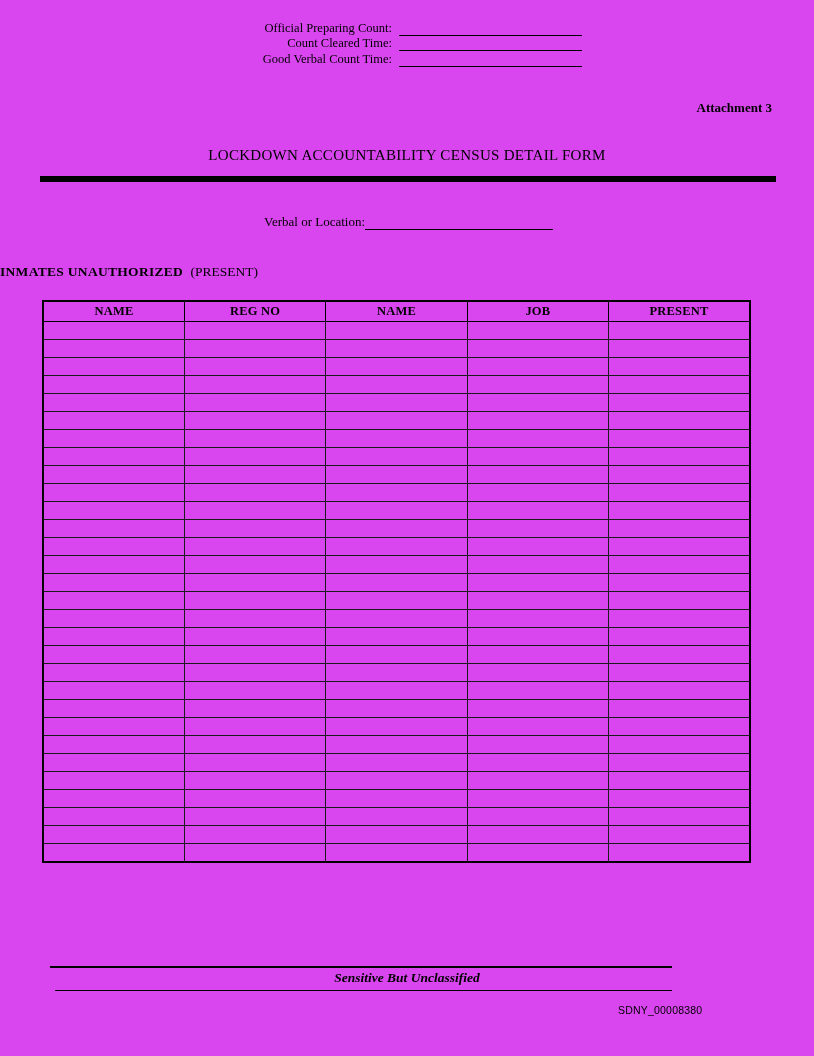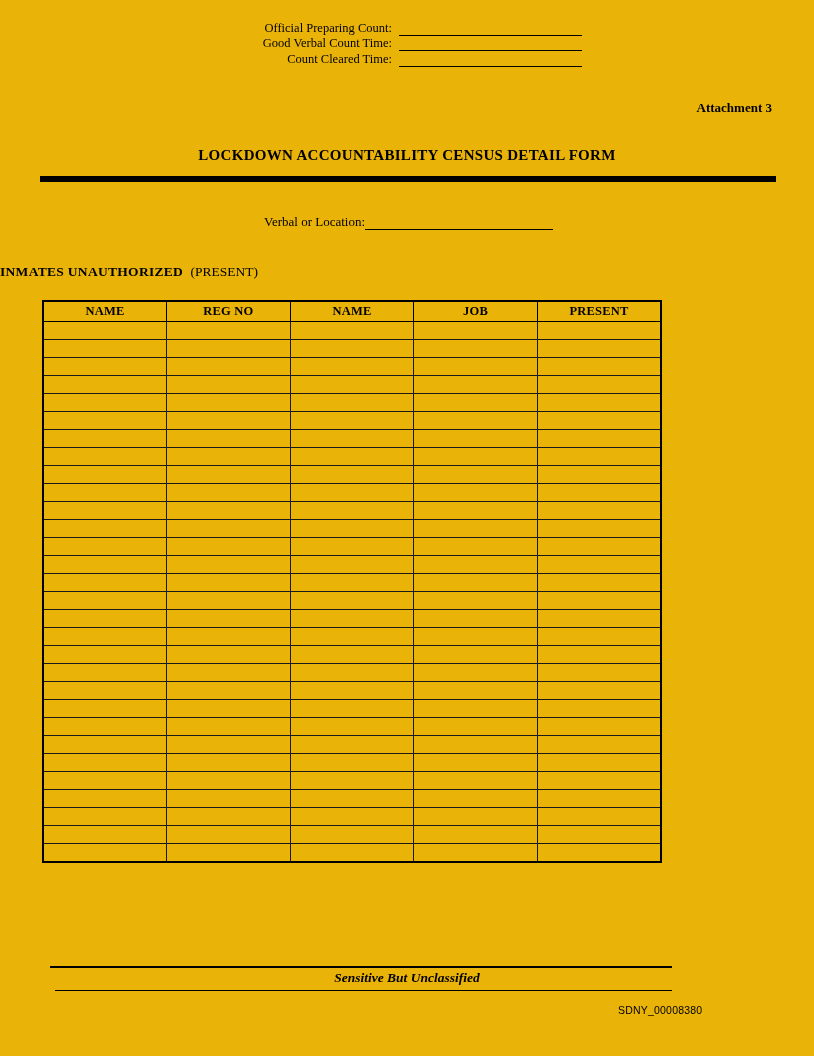--- a/index.html
+++ b/index.html
@@ -1,40 +1,40 @@
 <!DOCTYPE html>
 <html><head>
 <meta charset="utf-8">
 <style>
   html, body { margin: 0; padding: 0; background: #ffffff; }
   .page {
     position: relative;
     width: 814px;
     height: 1056px;
     margin: 0 auto;
-    background: #eab308;
+    background: #d946ef;
     color: #000;
     font-family: "Liberation Serif", "DejaVu Serif", serif;
     overflow: hidden;
   }
 
   
   .count-block { position: absolute; top: 20px; left: 240px; }
   .count-row { display: flex; align-items: flex-end; height: 15.5px; font-size: 12.5px; line-height: 15px; }
   .count-label { width: 152px; text-align: right; margin-right: 7px; white-space: nowrap; }
   .count-line { width: 183px; height: 13px; border-bottom: 1.6px solid #000; }
 
   .attachment {
     position: absolute; top: 100px; right: 42px;
     font-weight: bold; font-size: 13px;
   }
 
   .title {
     position: absolute; top: 147px; left: 0; width: 100%;
-    text-align: center; font-weight: bold; font-size: 15px; letter-spacing: 0.3px;
+    text-align: center; font-weight: normal; font-size: 15px; letter-spacing: 0.3px;
   }
 
   .thick-rule {
     position: absolute; top: 176px; left: 40px;
     width: 736px; height: 6px; background: #000;
   }
 
   .detail-row {
     position: absolute; top: 214px; left: 264px;
     display: flex; align-items: flex-end; font-size: 13px;
@@ -44,21 +44,21 @@
 
   .section-heading {
     position: absolute; top: 264px; left: 0; width: 100%;
     text-align: left; font-size: 13.5px;
   }
   .section-heading .bold-part { font-weight: bold; letter-spacing: 0.3px; }
   .section-heading .normal-part { margin-left: 4px; }
 
   
   .census-table {
-    position: absolute; top: 300px; left: 42px; width: 620px;
+    position: absolute; top: 300px; left: 42px; width: 709px;
     border-collapse: collapse; table-layout: fixed;
     border: 2.5px solid #000;
   }
   .census-table th {
     border: 1.3px solid #000;
     font-size: 12.5px; font-weight: bold;
     height: 19px; padding: 0 2px; text-align: center;
     letter-spacing: 0.2px;
   }
   .census-table td {
@@ -89,25 +89,25 @@
 <body>
 
 <div class="page">
 
   <div class="count-block">
     <div class="count-row">
       <span class="count-label">Official Preparing Count:</span>
       <span class="count-line"></span>
     </div>
     <div class="count-row">
-      <span class="count-label">Good Verbal Count Time:</span>
+      <span class="count-label">Count Cleared Time:</span>
       <span class="count-line"></span>
     </div>
     <div class="count-row">
-      <span class="count-label">Count Cleared Time:</span>
+      <span class="count-label">Good Verbal Count Time:</span>
       <span class="count-line"></span>
     </div>
   </div>
 
   <div class="attachment">Attachment 3</div>
 
   <div class="title">LOCKDOWN ACCOUNTABILITY CENSUS DETAIL FORM</div>
 
   <div class="thick-rule"></div>
 

